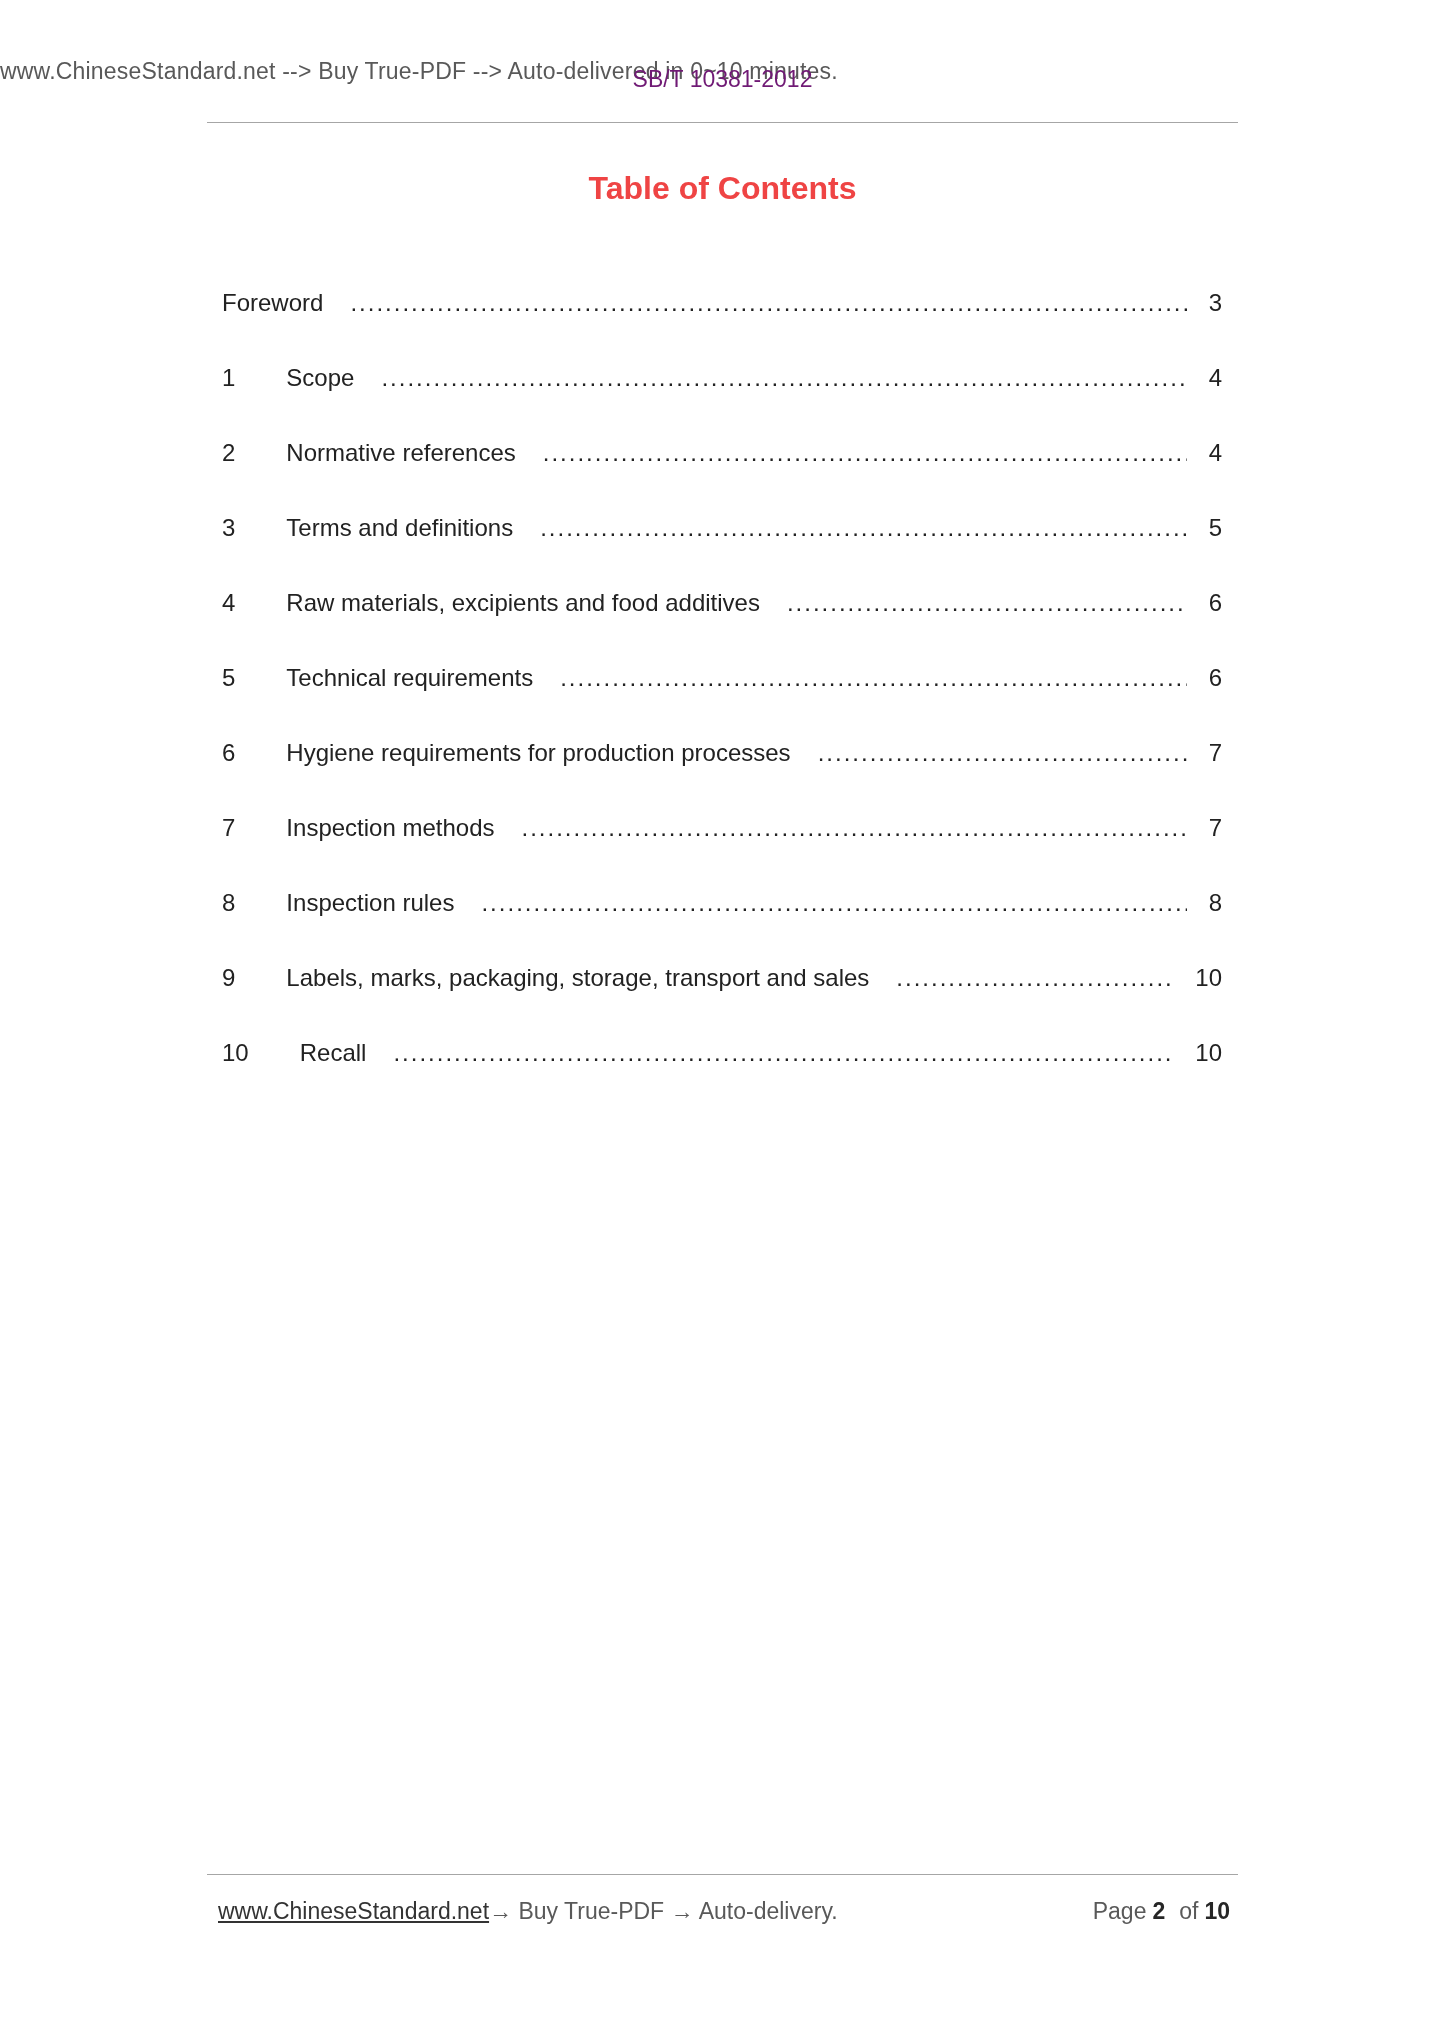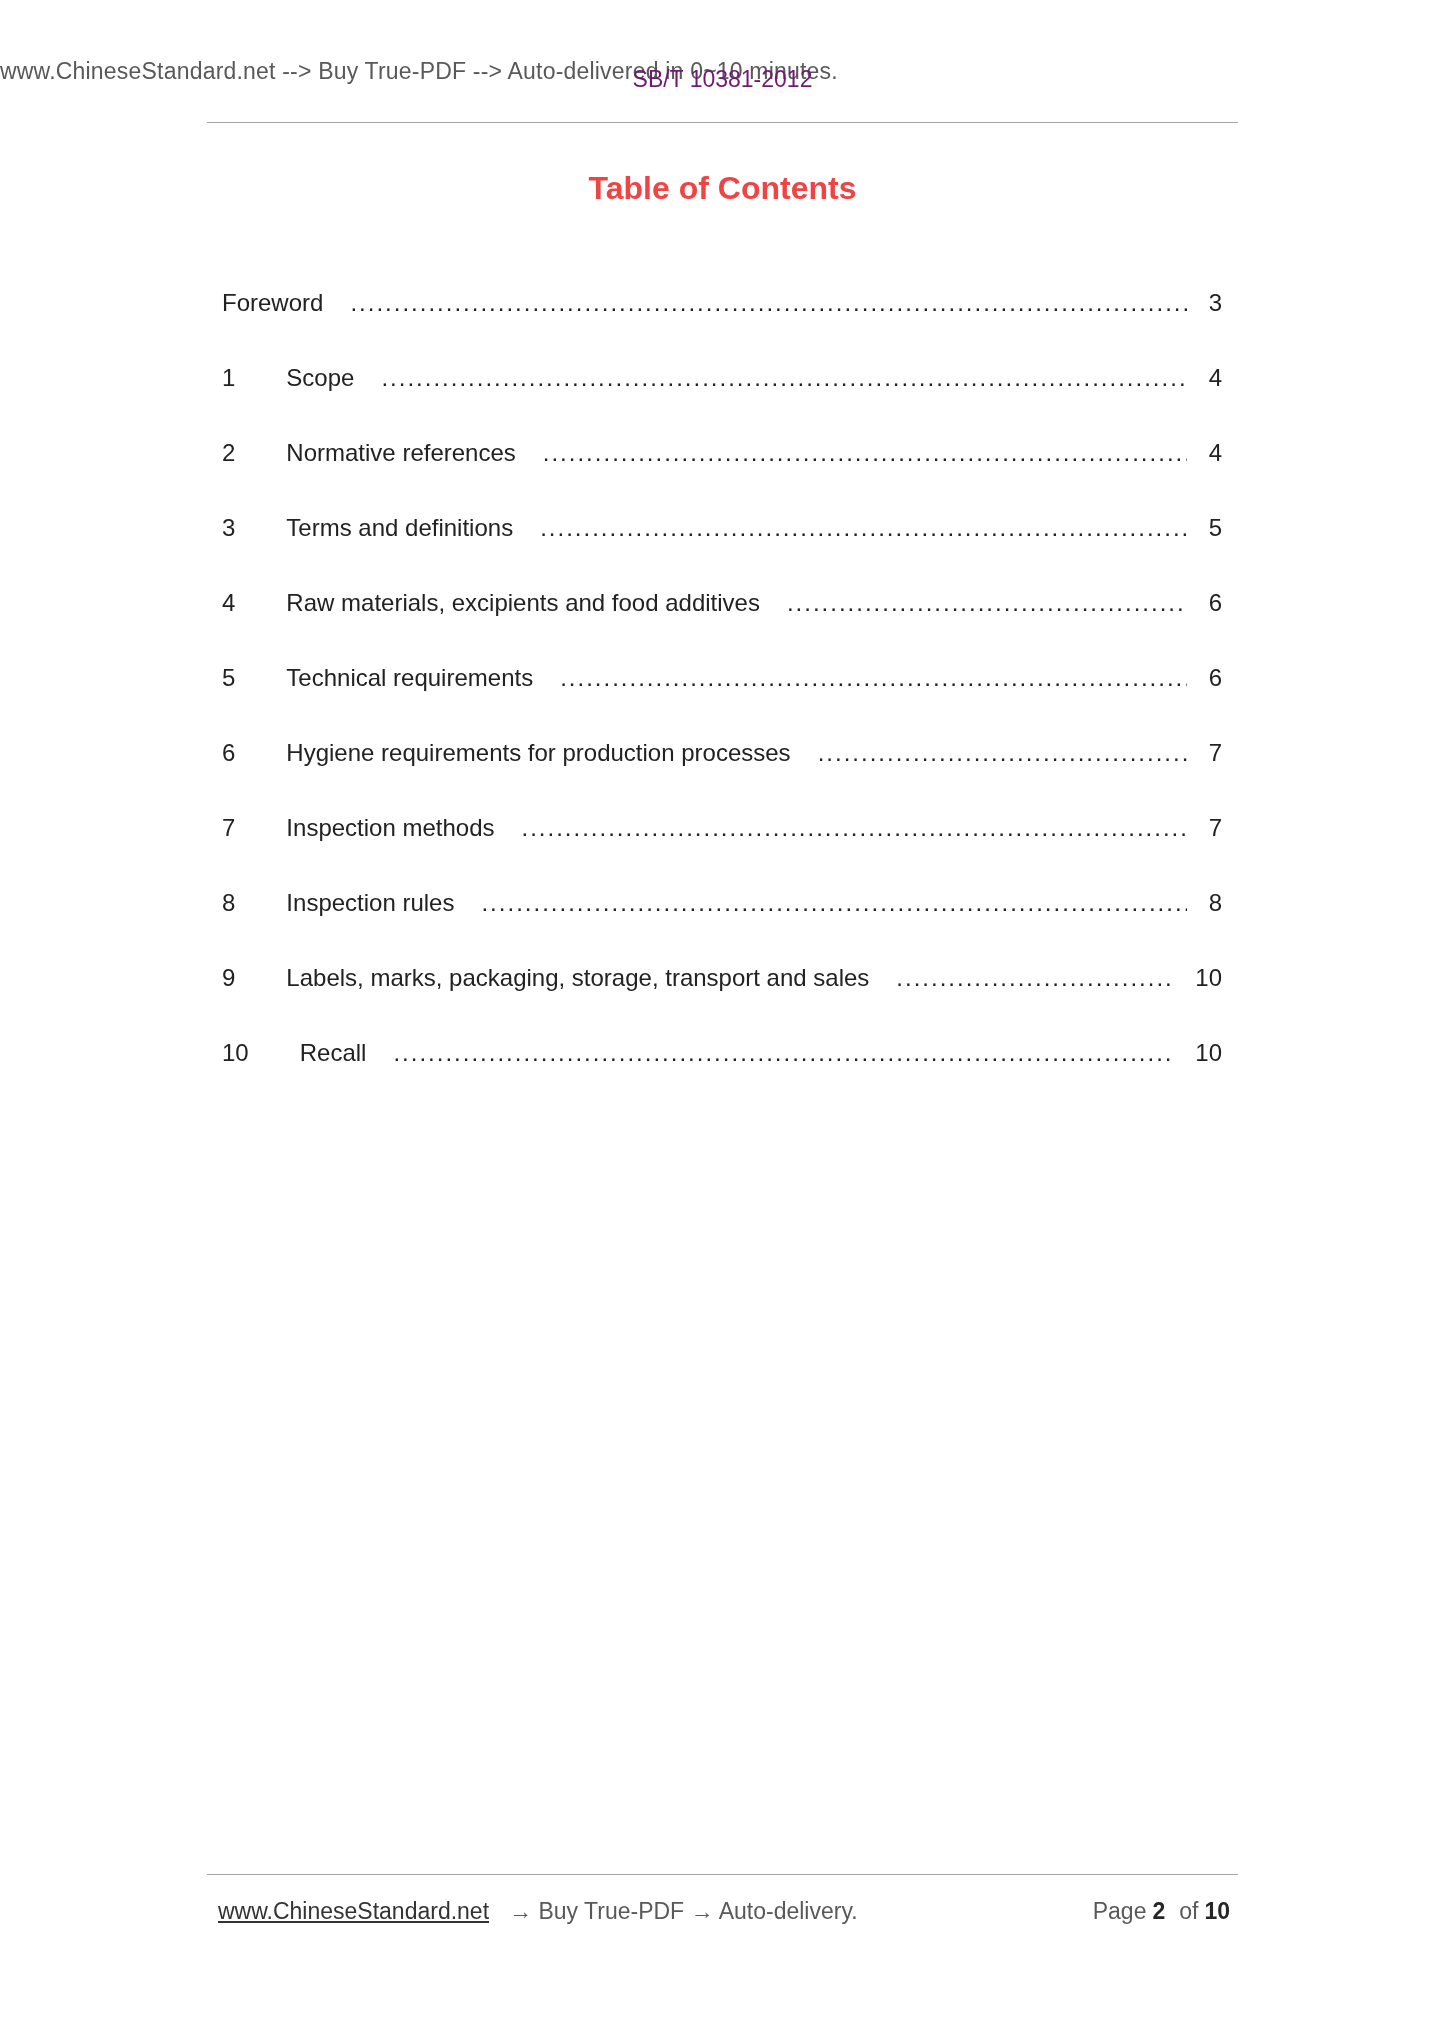--- a/index.html
+++ b/index.html
@@ -105,21 +105,21 @@
     align-items: baseline;
     font-size: 23px;
     color: #595959;
   }
   .footer-left { white-space: nowrap; }
   .footer-site-link {
     color: #333333;
     text-decoration: underline;
     cursor: pointer;
   }
-  .footer-tagline { margin-left: 20px; }
+  .footer-tagline { margin-left: 0; }
   .footer-page-indicator { white-space: nowrap; }
   .footer-page-num {
     font-weight: bold;
     color: #262626;
   }
   .footer-word { color: #595959; margin-left: 8px; }
   .sp { display: inline-block; width: 6px; }
 </style>
 </head>
 <body>

